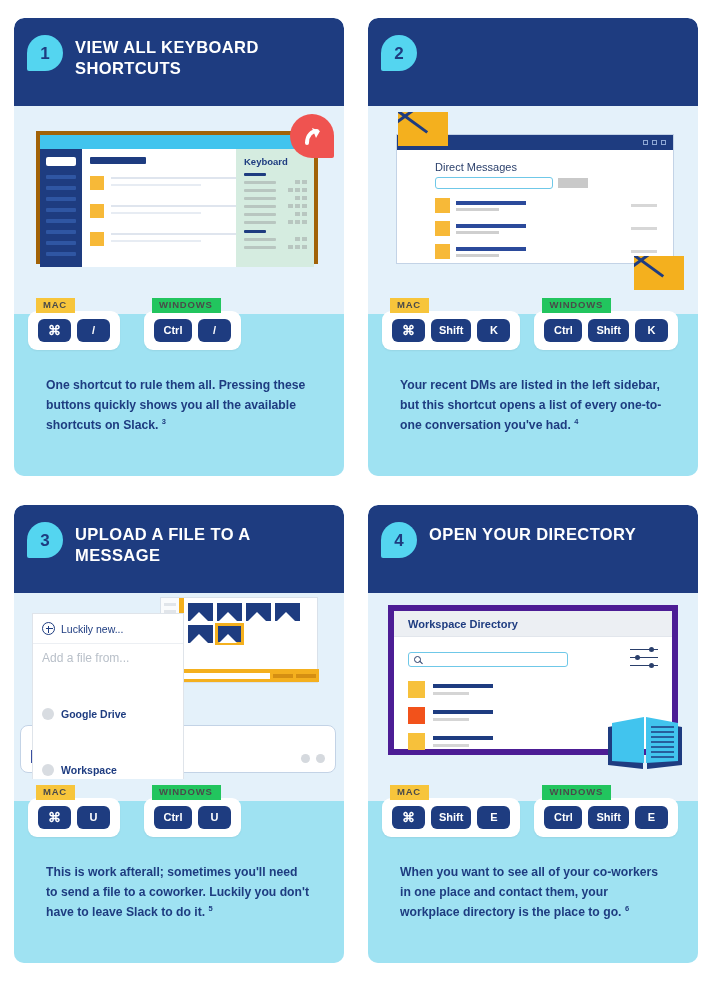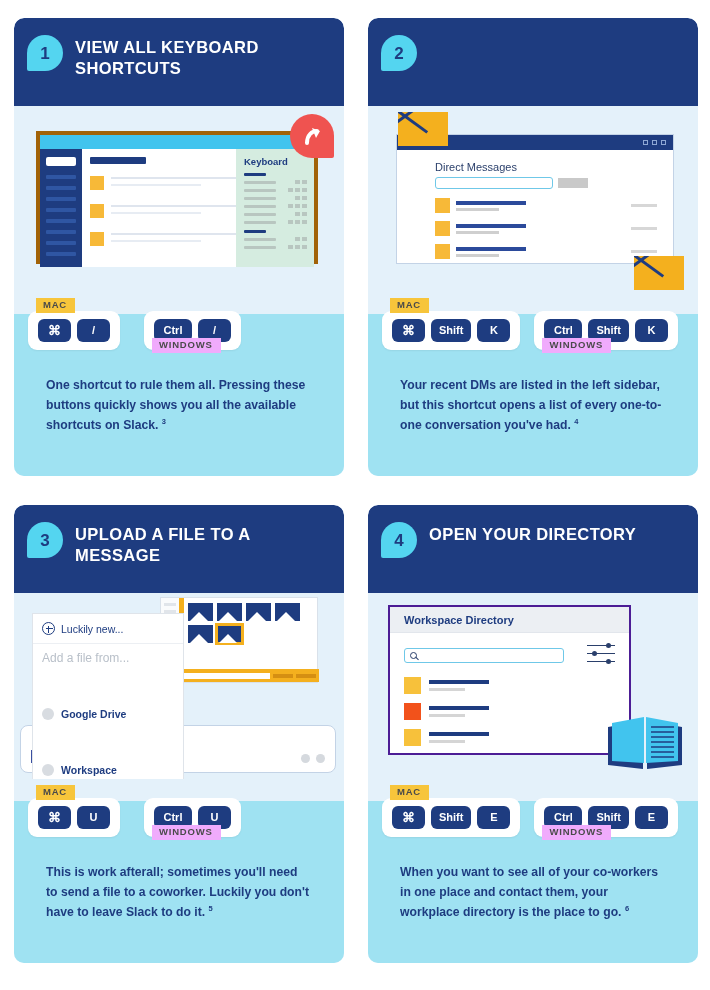--- a/index.html
+++ b/index.html
@@ -107,21 +107,21 @@
     left: 8px;
     font-size: 9.5px;
     font-weight: bold;
     letter-spacing: 0.8px;
     color: #4a4a4a;
     padding: 2px 8px 2px 7px;
     z-index: 2;
     line-height: 1.15;
   }
   .os-label.mac { background: #f7c53b; }
-  .os-label.win { background: #f0abfc; margin-top: 40px; }
+  .os-label.win { background: #22c55e; }
 
   .key-pill {
     margin-top: 7px;
     background: #ffffff;
     border-radius: 9px;
     padding: 8px 10px;
     display: flex;
     gap: 6px;
     align-items: center;
     box-shadow: 0 1px 2px rgba(0,0,0,0.06);
@@ -309,23 +309,23 @@
   }
   .comp-ic { width: 13px; height: 13px; background: #eef1f5; border: 1px solid #e2e6ec; }
   .comp-ic.on { background: #3a4fa0; border-color: #3a4fa0; }
   .comp-dots { margin-left: auto; display: flex; gap: 6px; }
   .comp-dots i { width: 9px; height: 9px; border-radius: 50%; background: #d5d9de; display: block; }
 
   
   .win4 {
     position: absolute;
     left: 20px; top: 12px;
-    width: 243px; height: 150px;
-    background: #ffffff;
-    border: 2px solid #4c1d95;
+    width: 290px; height: 150px;
+    background: #ffffff;
+    border: 6px solid #4c1d95;
   }
   .win4-bar {
     height: 26px; background: #eceff3; border-bottom: 1px solid #e2e6ec;
     display: flex; align-items: center; padding-left: 14px;
   }
   .wd-title { font-size: 11px; font-weight: bold; color: #1e3c80; }
   .win4-body { padding: 10px 14px 0 14px; }
   .wd-searchrow { display: flex; align-items: center; margin-bottom: 10px; }
   .wd-search {
     width: 160px; height: 15px; border: 1px solid #6fc8e8; border-radius: 3px;

